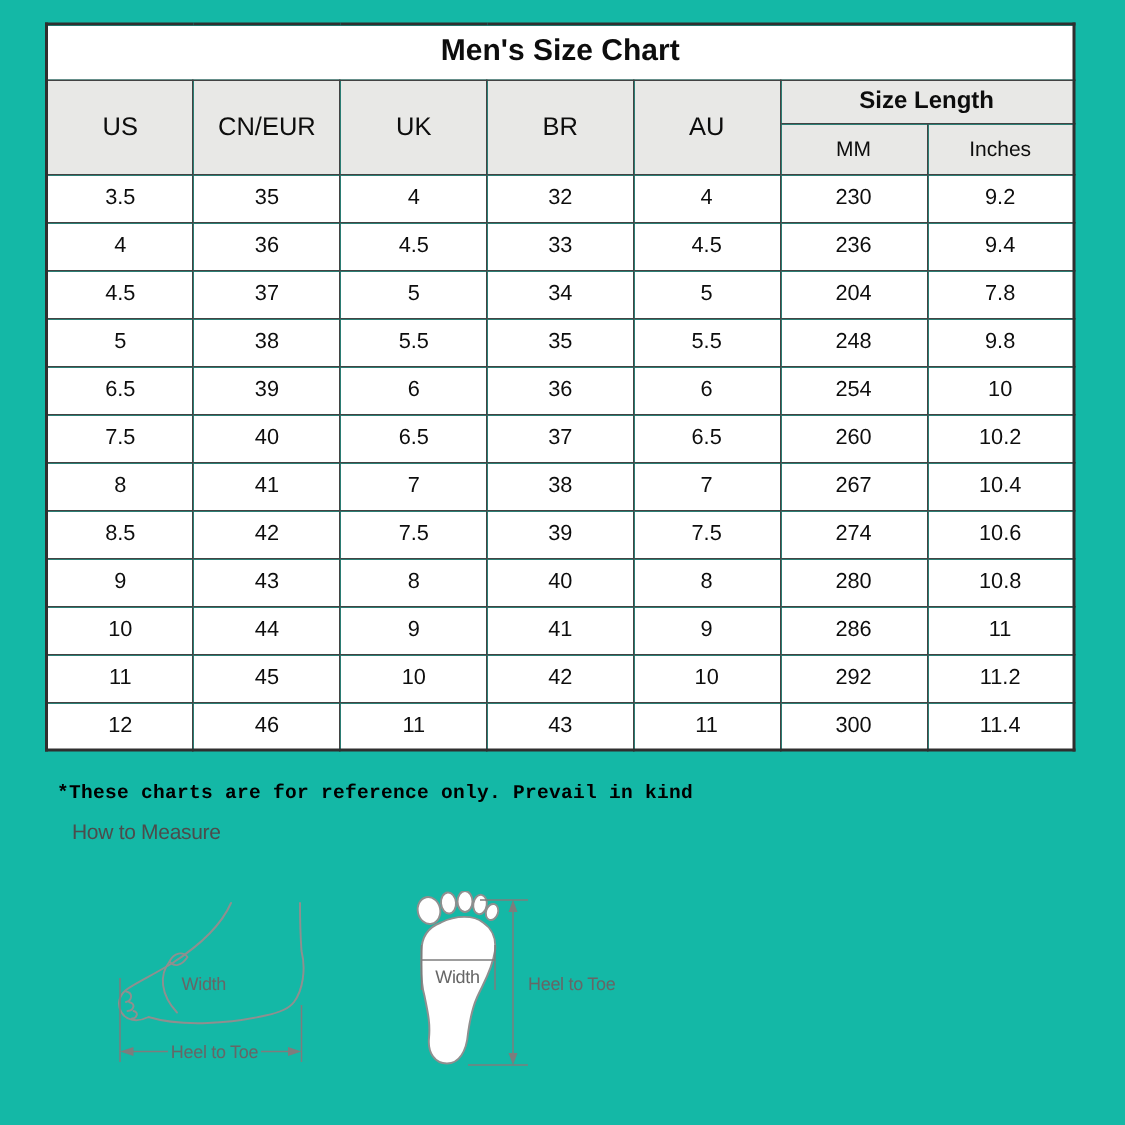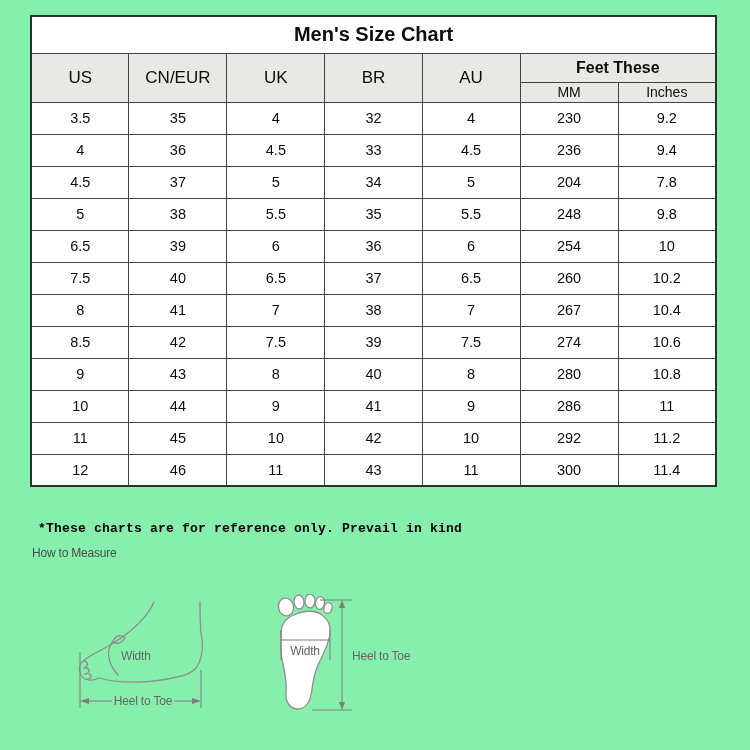--- a/index.html
+++ b/index.html
@@ -1,44 +1,44 @@
 <!DOCTYPE html>
 <html><head>
 <meta charset="utf-8">
 <style>
   * { margin:0; padding:0; box-sizing:border-box; }
   html,body { background:#ffffff; }
   .page {
-    position:relative; width:750px; height:750px; background:#86efac;
+    position:relative; width:750px; height:750px; background:#14b8a6;
     font-family:"Liberation Sans", sans-serif; overflow:hidden;
   }
   
   table.size-table {
     position:absolute; left:30px; top:15px; width:687px;
     border-collapse:collapse; table-layout:fixed;
     border:2px solid #2f2f2f;
   }
   table.size-table td {
     border:1px solid #434343; text-align:center; vertical-align:middle;
     color:#0d0d0d; overflow:hidden; white-space:nowrap;
   }
   td.title-cell { height:37px; font-size:20px; font-weight:bold; background:#ffffff; }
   td.head-cell  { background:#e8e8e6; font-weight:normal; font-size:17px; }
   td.feet-cell  { background:#e8e8e6; font-weight:bold; font-size:16px; height:29px; }
-  td.sub-cell   { background:#e8e8e6; font-size:14px; height:20px; font-weight:normal; }
+  td.sub-cell   { background:#e8e8e6; font-size:14px; height:34px; font-weight:normal; }
   tbody.data-body td { height:32px; font-size:14.5px; background:#ffffff; }
   
   .note {
     position:absolute; left:38px; top:521px;
     font-family:"Liberation Mono", monospace; font-weight:bold;
     font-size:13px; color:#000000; letter-spacing:0.2px;
   }
   .htm-title {
-    position:absolute; left:32px; top:546px;
-    font-size:12px; color:#4c4c4c; letter-spacing:-0.2px;text-align:right;
+    position:absolute; left:48px; top:546px;
+    font-size:14px; color:#4c4c4c; letter-spacing:-0.2px;text-align:right;
   }
   .htm-sub {
     position:absolute; left:32px; top:569px;
     font-size:10.5px; color:#383838; letter-spacing:-0.3px;
   }
   .measure-footer {
     position:absolute; left:80px; top:719px;
     font-size:11px; color:#2e2e2e; letter-spacing:-0.3px;
   }
   
@@ -68,21 +68,21 @@
     <thead>
       <tr>
         <td class="title-cell" colspan="7">Men's Size Chart</td>
       </tr>
       <tr>
         <td class="head-cell" rowspan="2">US</td>
         <td class="head-cell" rowspan="2">CN/EUR</td>
         <td class="head-cell" rowspan="2">UK</td>
         <td class="head-cell" rowspan="2">BR</td>
         <td class="head-cell" rowspan="2">AU</td>
-        <td class="feet-cell" colspan="2">Feet These</td>
+        <td class="feet-cell" colspan="2">Size Length</td>
       </tr>
       <tr>
         <td class="sub-cell">MM</td>
         <td class="sub-cell">Inches</td>
       </tr>
     </thead>
     <tbody class="data-body">
         <tr>
           <td>3.5</td>
           <td>35</td>

